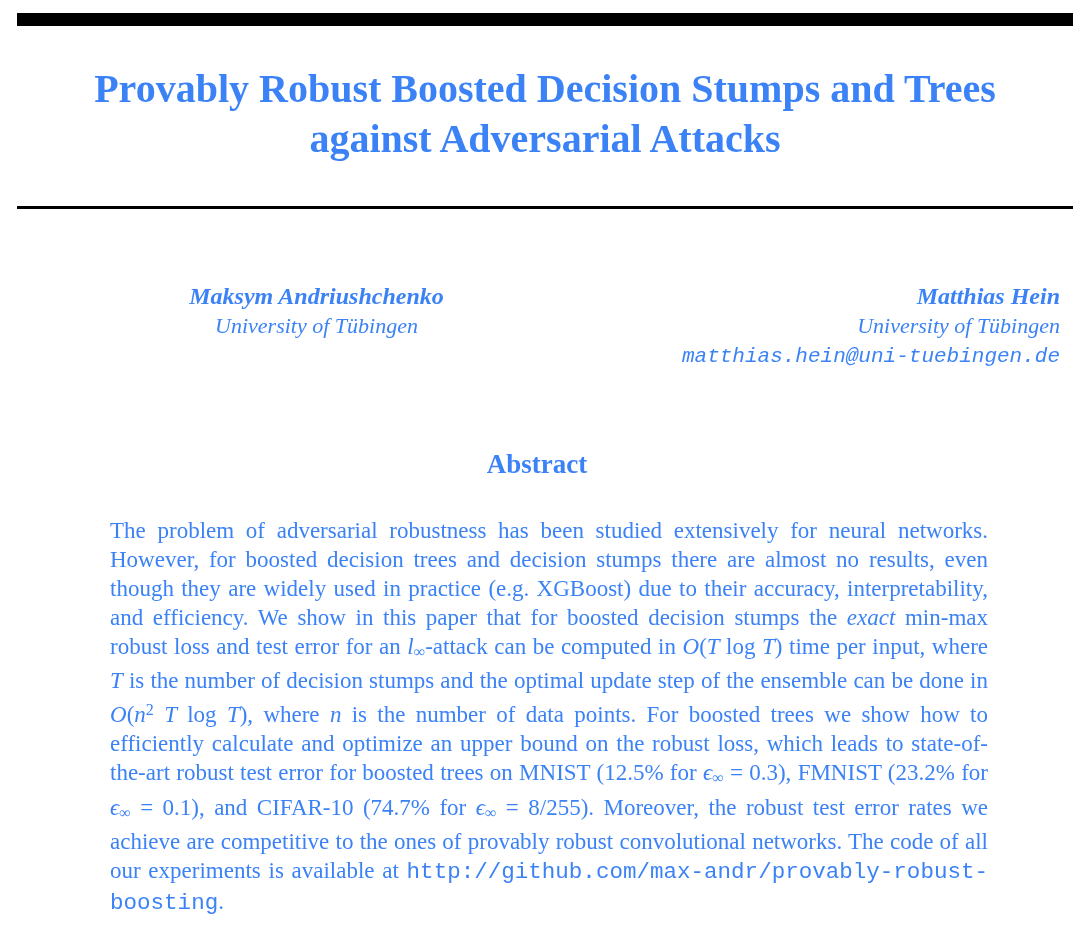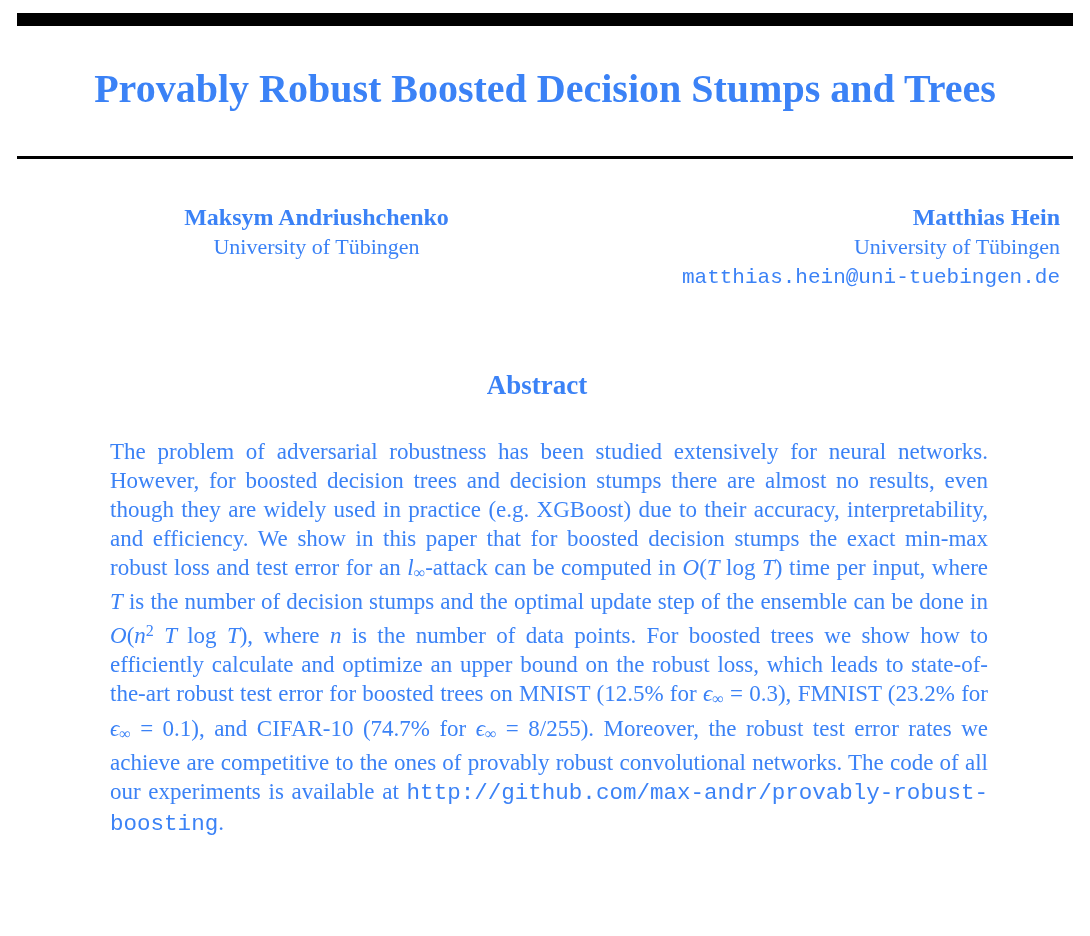--- a/index.html
+++ b/index.html
@@ -33,22 +33,23 @@
   .title-line { display: block; }
   .title-rule {
     margin: 42px 17px 0 17px;
     height: 3px;
     background: #000000;
   }
   .authors {
     display: flex;
     justify-content: center;
     gap: 31px;
-    margin-top: 43px;
+    margin-top: 72px;
     padding-left: 14px;
+    font-style: italic;
   }
   .author { text-align: center; }
   .author-left  { width: 545px; }
   .author-right { width: 440px; text-align: right; }
   .author-name {
     font-size: 24px;
     font-weight: bold;
     line-height: 30px;
   }
   .author-affiliation {
@@ -67,21 +68,21 @@
     line-height: 31px;
     font-weight: bold;
     text-align: center;
   }
   .abstract-text {
     margin: 36px 102px 0 110px;
     font-size: 23px;
     line-height: 29px;
     text-align: justify;
   }
-  .seg-it { }
+  .seg-it { font-style: italic; }
   .seg-mi { font-style: italic; }
   .seg-sub {
     font-size: 70%;
     vertical-align: -0.2em;
     font-style: normal;
   }
   .seg-sup {
     font-size: 70%;
     vertical-align: 0.45em;
     font-style: normal;
@@ -93,20 +94,21 @@
 </style>
 </head>
 <body>
 
 <div class="page">
 
   <div class="top-rule"></div>
 
   <h1 class="title">
     <span class="title-line">Provably Robust Boosted Decision Stumps and Trees</span>
+    <span class="title-line">against Adversarial Attacks</span>
   </h1>
 
   <div class="title-rule"></div>
 
   <div class="authors">
     <div class="author author-left">
       <div class="author-name">Maksym Andriushchenko</div>
       <div class="author-affiliation">University of Tübingen</div>
     </div>
     <div class="author author-right">

